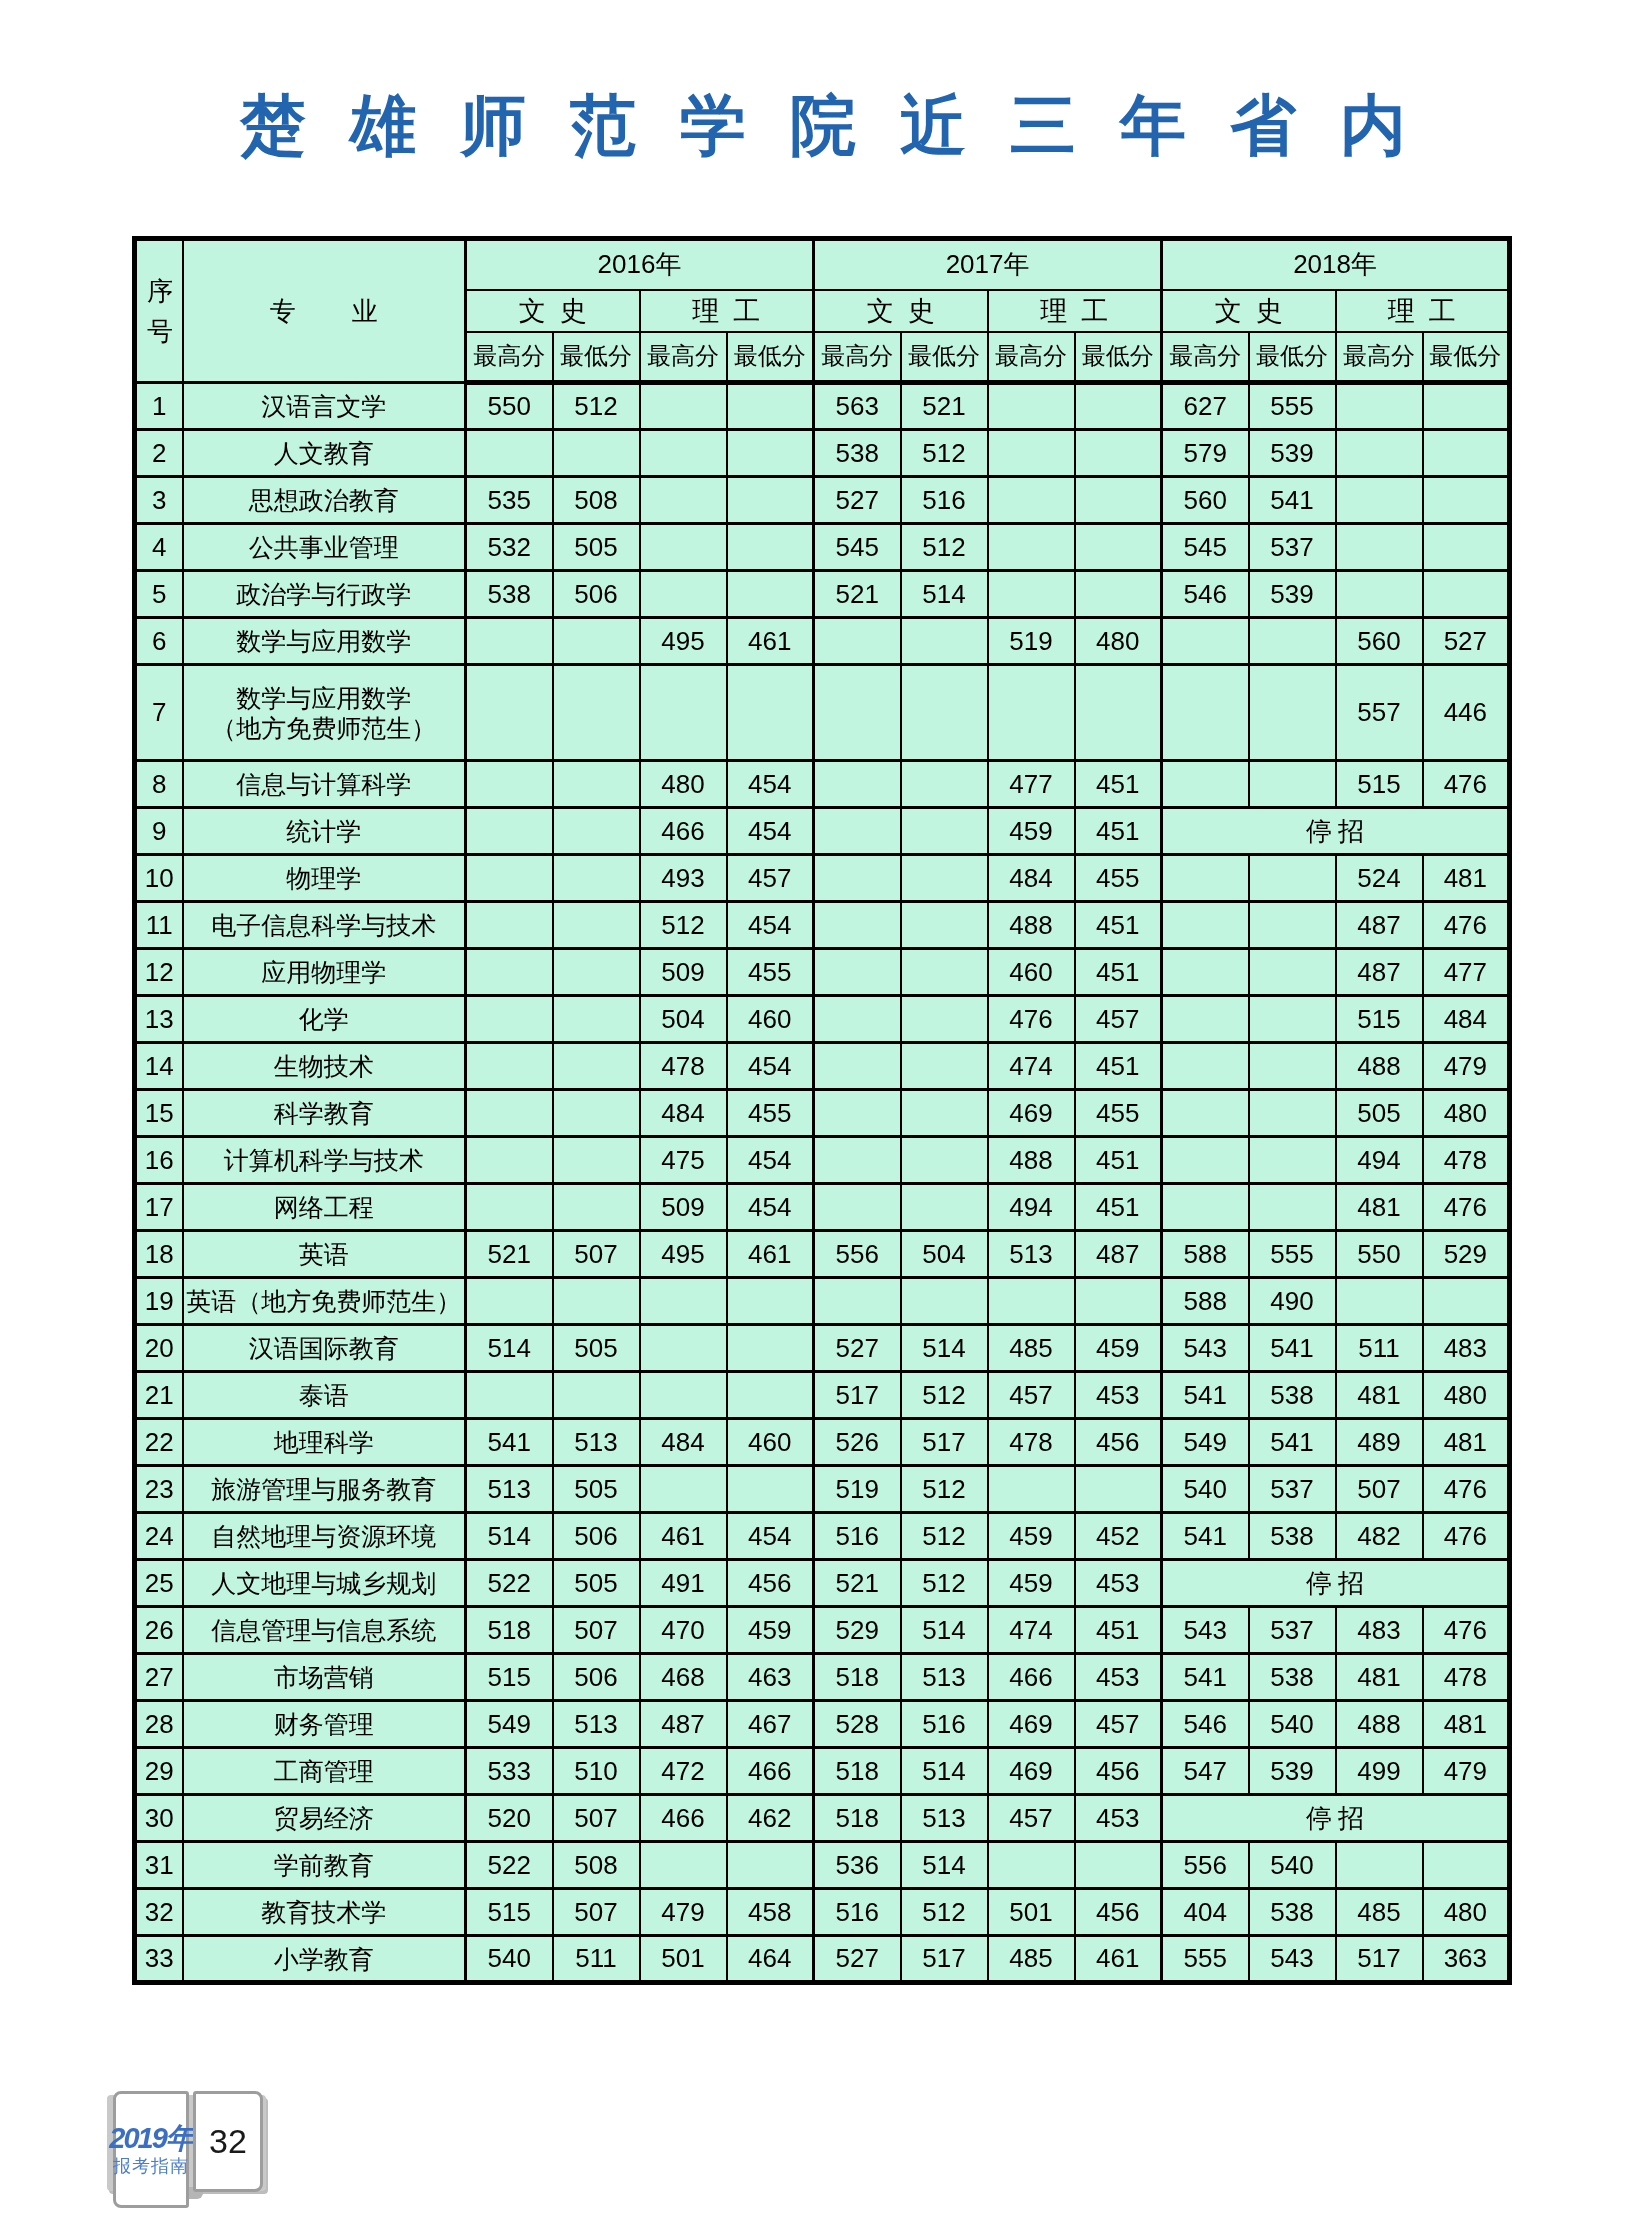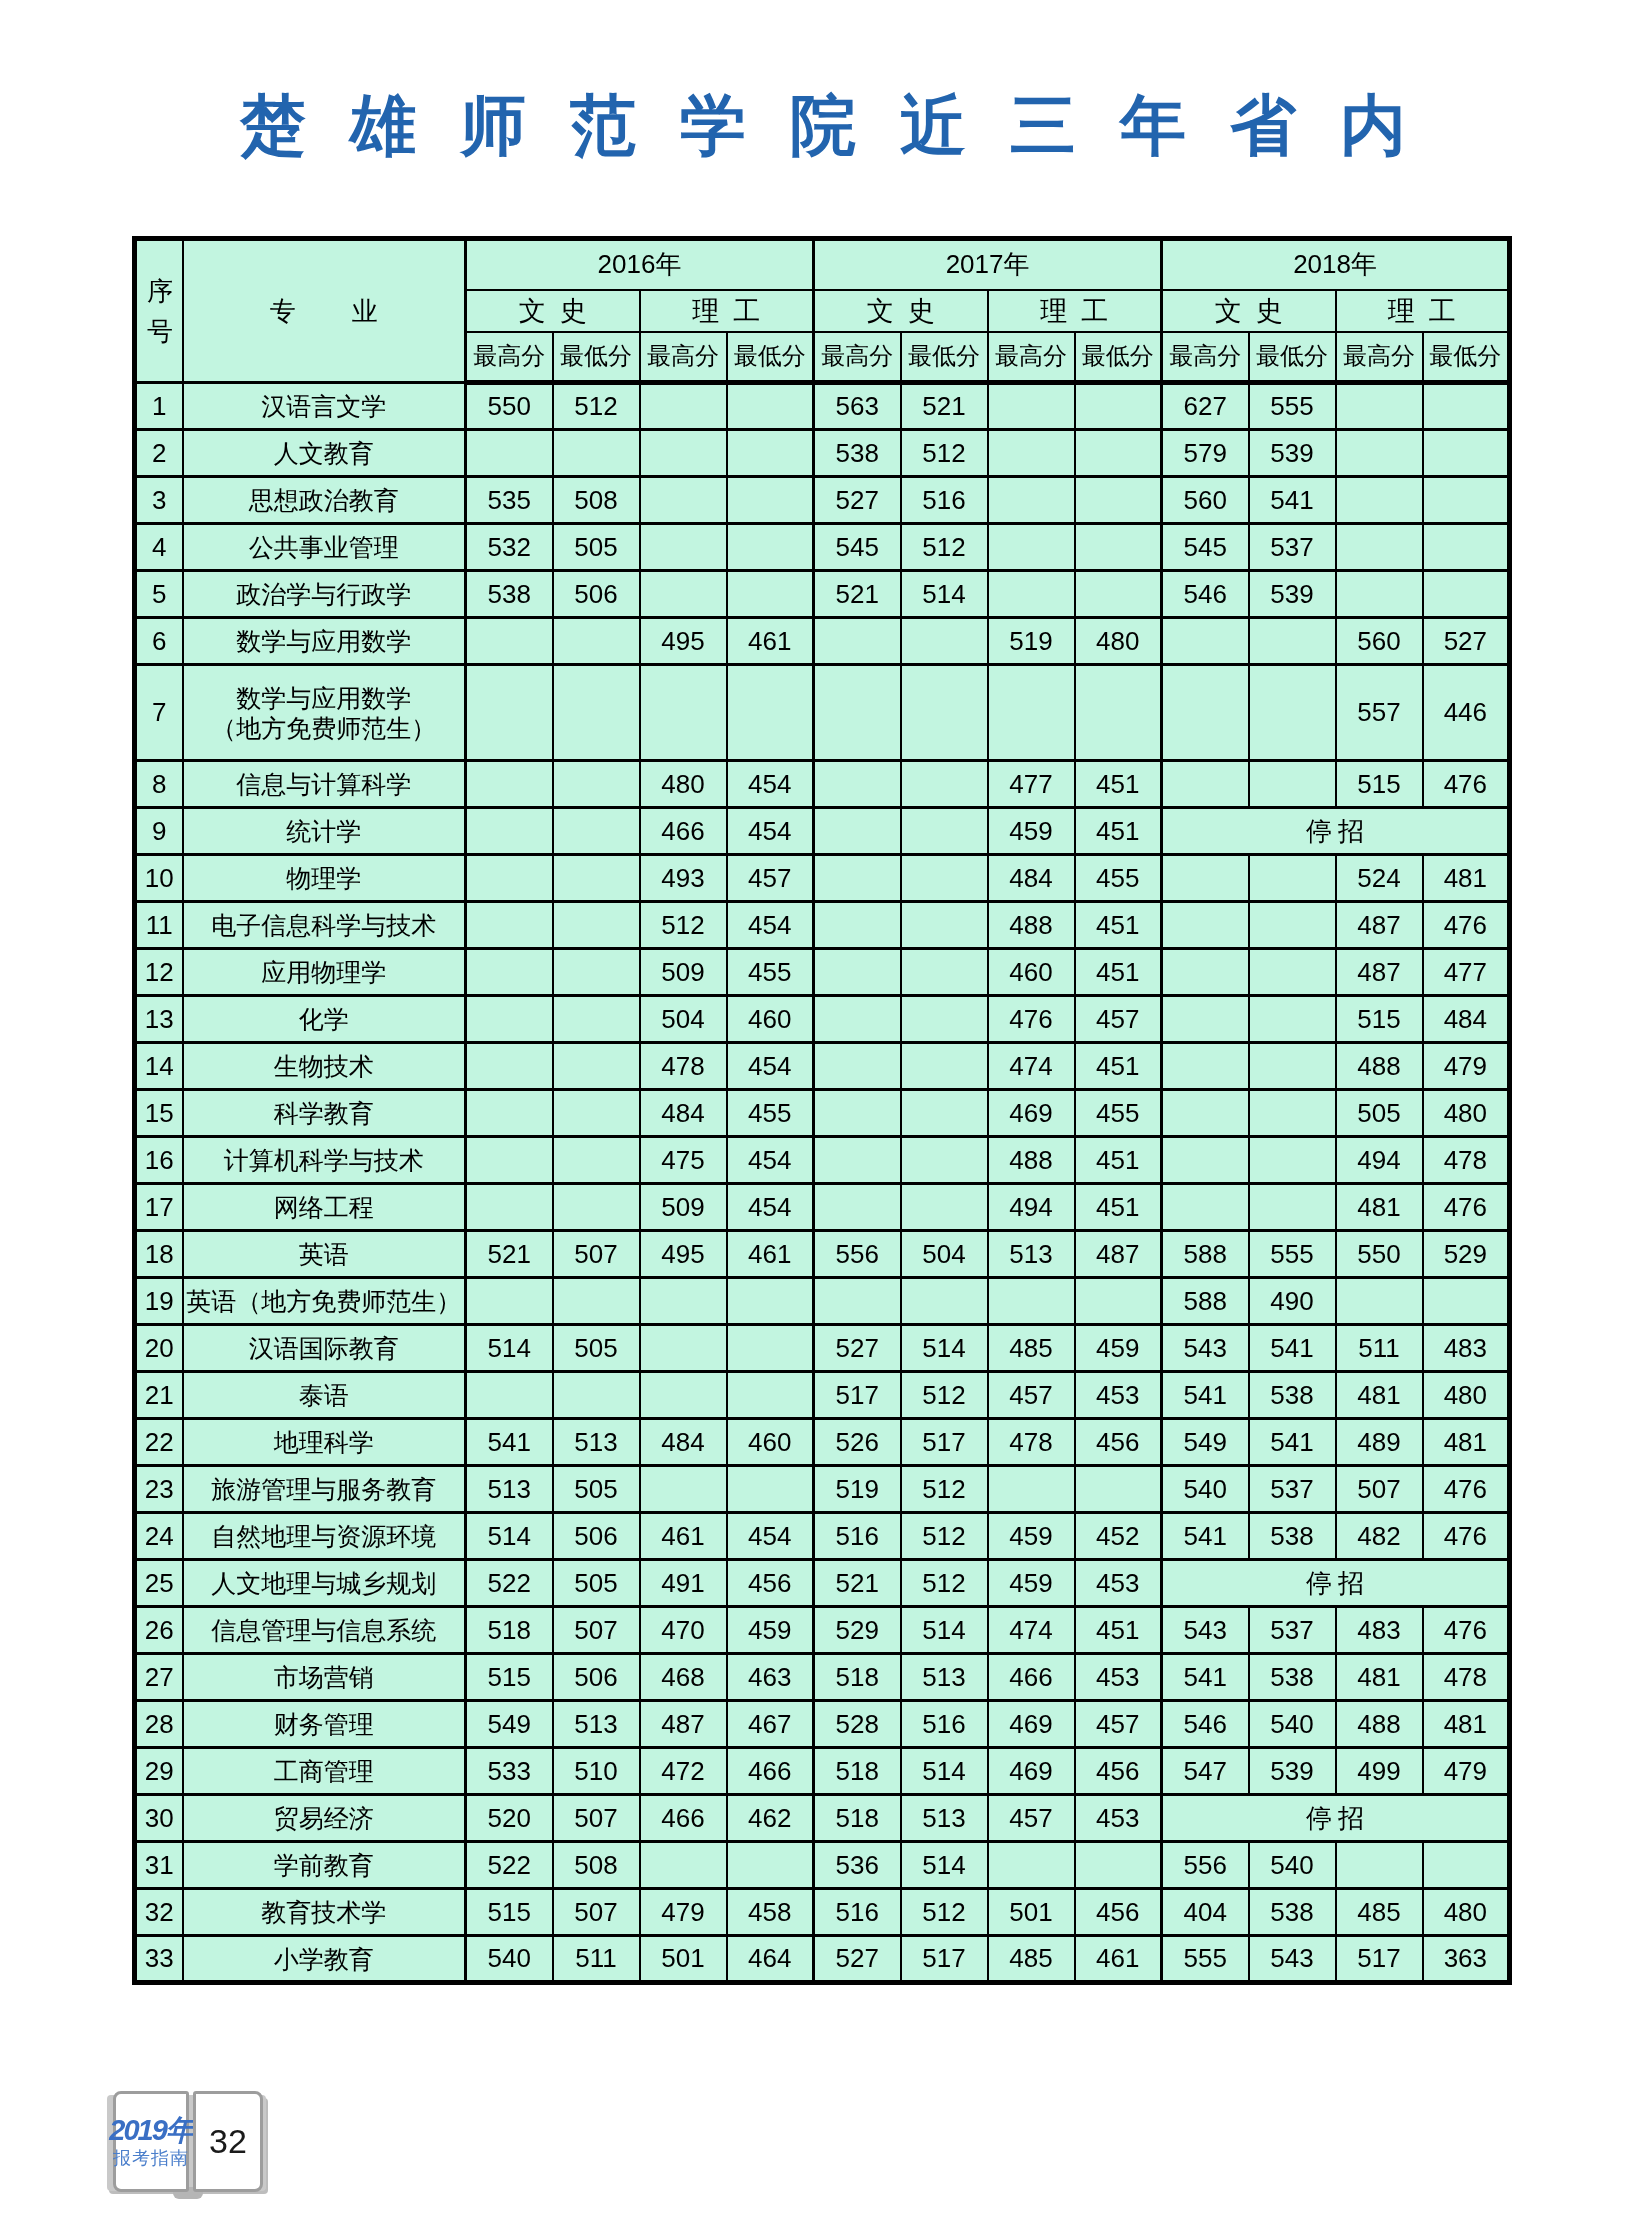--- a/index.html
+++ b/index.html
@@ -72,21 +72,21 @@
   }
   .book-spine {
     position:absolute; left:66px; top:96px; width:30px; height:12px;
     background:#b5b5b5; border-radius:0 0 6px 6px;
   }
   .book-page {
     position:absolute; top:0; background:#ffffff;
     border:3px solid #9d9d9d;
     display:flex; flex-direction:column; align-items:center; justify-content:center;
   }
-  .page-left  { left:6px;  width:76px; height:101px; border-radius:8px 3px 3px 8px; }
+  .page-left  { left:6px;  width:76px; height:117px; border-radius:8px 3px 3px 8px; }
   .page-right { left:86px; width:70px; height:101px; border-radius:3px 8px 8px 3px; }
   .logo-year {
     font-size:29px; font-weight:bold; font-style:italic;
     color:#3a6fc4; letter-spacing:-2px; line-height:32px; white-space:nowrap;
   }
   .logo-guide {
     font-size:18px; color:#4a7ecb; letter-spacing:1px; line-height:24px; white-space:nowrap;
   }
   .page-num { font-size:34px; color:#1a1a1a; }
 </style>

